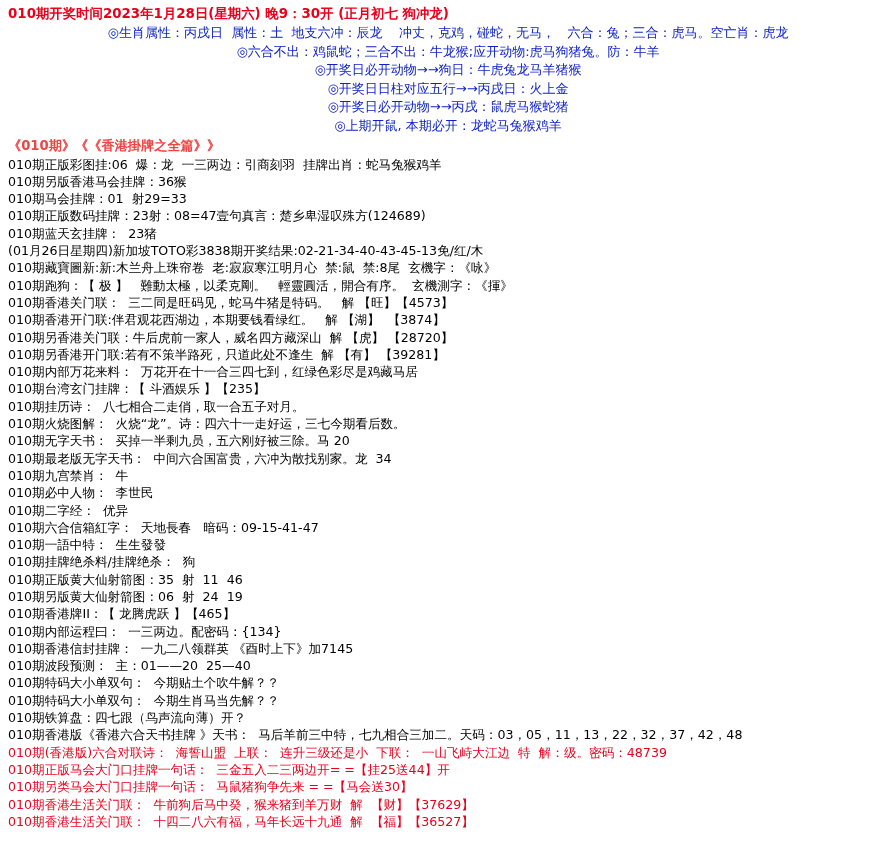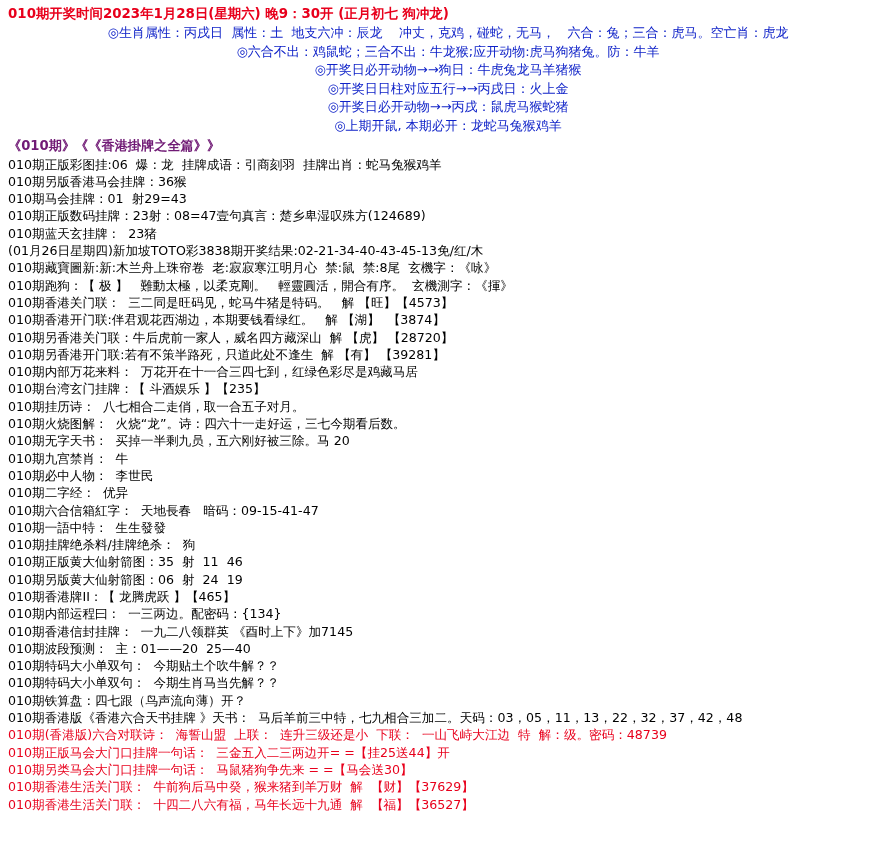--- a/index.html
+++ b/index.html
@@ -33,21 +33,21 @@
     font-size: 13px;
     color: #0f22c8;
     line-height: 18.6px;
     white-space: pre;
     text-align: center;
   }
   .tiny {
     font-size: 11.4px;
   }
   .sec-title {
-    color: #701a75;
+    color: #ef4444;
     font-weight: bold;
     font-size: 13.2px;
     line-height: 20px;
     white-space: pre;
   }
   .body-line {
     font-size: 12.6px;
     line-height: 17.3px;
     white-space: pre;
     color: #000000;
@@ -65,37 +65,38 @@
 
   <div class="hdr">◎生肖属性：丙戌日  属性：土  地支六冲：辰龙    冲丈，克鸡，碰蛇，无马，   六合：兔；三合：虎马。空亡肖：虎龙</div>
   <div class="hdr">◎六合不出：鸡鼠蛇；三合不出：牛龙猴;应开动物:虎马狗猪兔。防：牛羊</div>
   <div class="hdr">◎开奖日必开动物→→狗日：牛虎兔龙马羊猪猴</div>
   <div class="hdr">◎开奖日日柱对应五行→→丙戌日：火上金</div>
   <div class="hdr">◎开奖日必开动物→→丙戌：鼠虎马猴蛇猪</div>
   <div class="hdr">◎上期开鼠, 本期必开：龙蛇马兔猴鸡羊</div>
 
   <div class="sec-title">《010期》《《香港掛牌之全篇》》</div>
 
-  <div class="body-line">010期正版彩图挂:06  爆：龙  挂牌成语：引商刻羽  挂牌出肖：蛇马兔猴鸡羊</div>
+  <div class="body-line">010期正版彩图挂:06  爆：龙  一三两边：引商刻羽  挂牌出肖：蛇马兔猴鸡羊</div>
   <div class="body-line">010期另版香港马会挂牌：36猴</div>
-  <div class="body-line">010期马会挂牌：01  射29=43</div>
+  <div class="body-line">010期马会挂牌：01  射29=33</div>
   <div class="body-line">010期正版数码挂牌：23射：08=47壹句真言：楚乡卑湿叹殊方(124689)</div>
   <div class="body-line">010期蓝天玄挂牌：  23猪</div>
   <div class="body-line">(01月26日星期四)新加坡TOTO彩3838期开奖结果:02-21-34-40-43-45-13免/红/木</div>
   <div class="body-line">010期藏寶圖新:新:木兰舟上珠帘卷  老:寂寂寒江明月心  禁:鼠  禁:8尾  玄機字：《咏》</div>
   <div class="body-line">010期跑狗：【 极 】   難動太極，以柔克剛。   輕靈圓活，開合有序。  玄機測字：《揮》</div>
   <div class="body-line">010期香港关门联：  三二同是旺码见，蛇马牛猪是特码。   解 【旺】【4573】</div>
   <div class="body-line">010期香港开门联:伴君观花西湖边，本期要钱看绿红。   解 【湖】  【3874】</div>
   <div class="body-line">010期另香港关门联：牛后虎前一家人，威名四方藏深山  解 【虎】 【28720】</div>
   <div class="body-line">010期另香港开门联:若有不策半路死，只道此处不逢生  解 【有】 【39281】</div>
   <div class="body-line">010期内部万花来料：  万花开在十一合三四七到，红绿色彩尽是鸡藏马居</div>
   <div class="body-line">010期台湾玄门挂牌：【 斗酒娱乐 】【235】</div>
   <div class="body-line">010期挂历诗：  八七相合二走俏，取一合五子对月。</div>
   <div class="body-line">010期火烧图解：  火烧“龙”。诗：四六十一走好运，三七今期看后数。</div>
   <div class="body-line">010期无字天书：  买掉一半剩九员，五六刚好被三除。马 20</div>
+  <div class="body-line">010期最老版无字天书：  中间六合国富贵，六冲为散找别家。龙  34</div>
   <div class="body-line">010期九宫禁肖：  牛</div>
   <div class="body-line">010期必中人物：  李世民</div>
   <div class="body-line">010期二字经：  优异</div>
   <div class="body-line">010期六合信箱紅字：  天地長春   暗码：09-15-41-47</div>
   <div class="body-line">010期一語中特：  生生發發</div>
   <div class="body-line">010期挂牌绝杀料/挂牌绝杀：  狗</div>
   <div class="body-line">010期正版黄大仙射箭图：35  射  11  46</div>
   <div class="body-line">010期另版黄大仙射箭图：06  射  24  19</div>
   <div class="body-line">010期香港牌II：【 龙腾虎跃 】【465】</div>
   <div class="body-line">010期内部运程曰：  一三两边。配密码：{134}</div>

